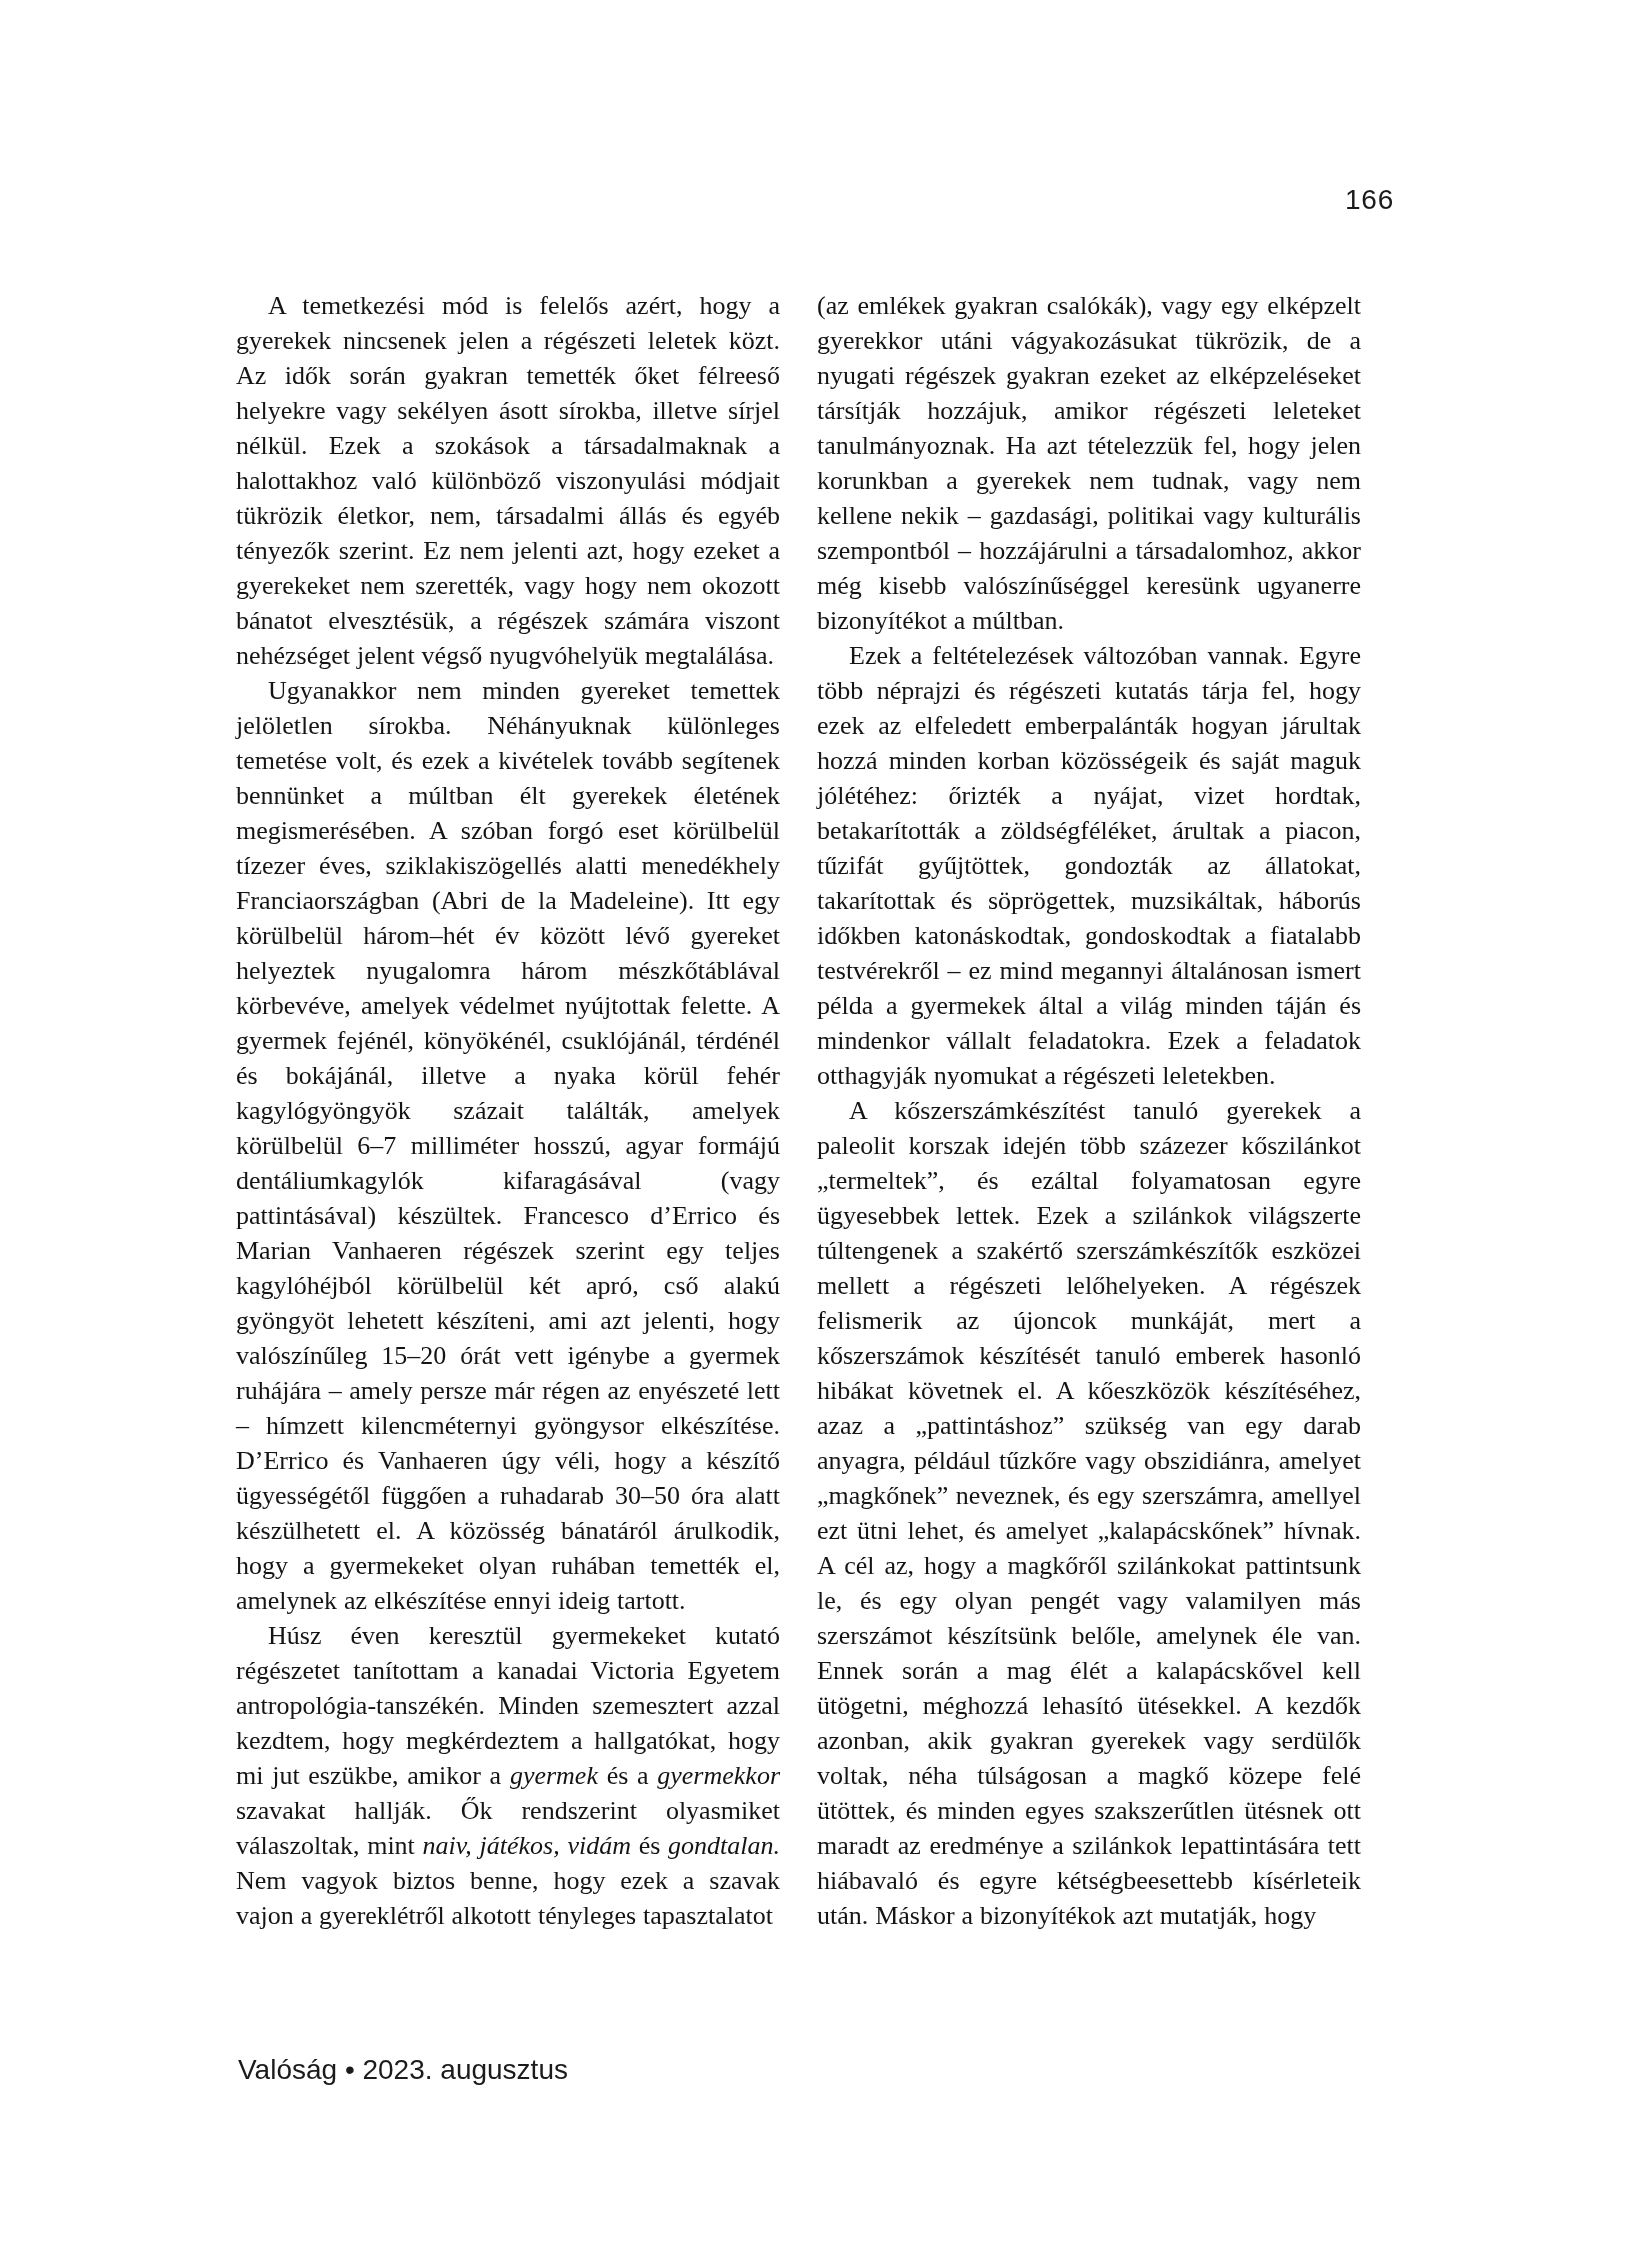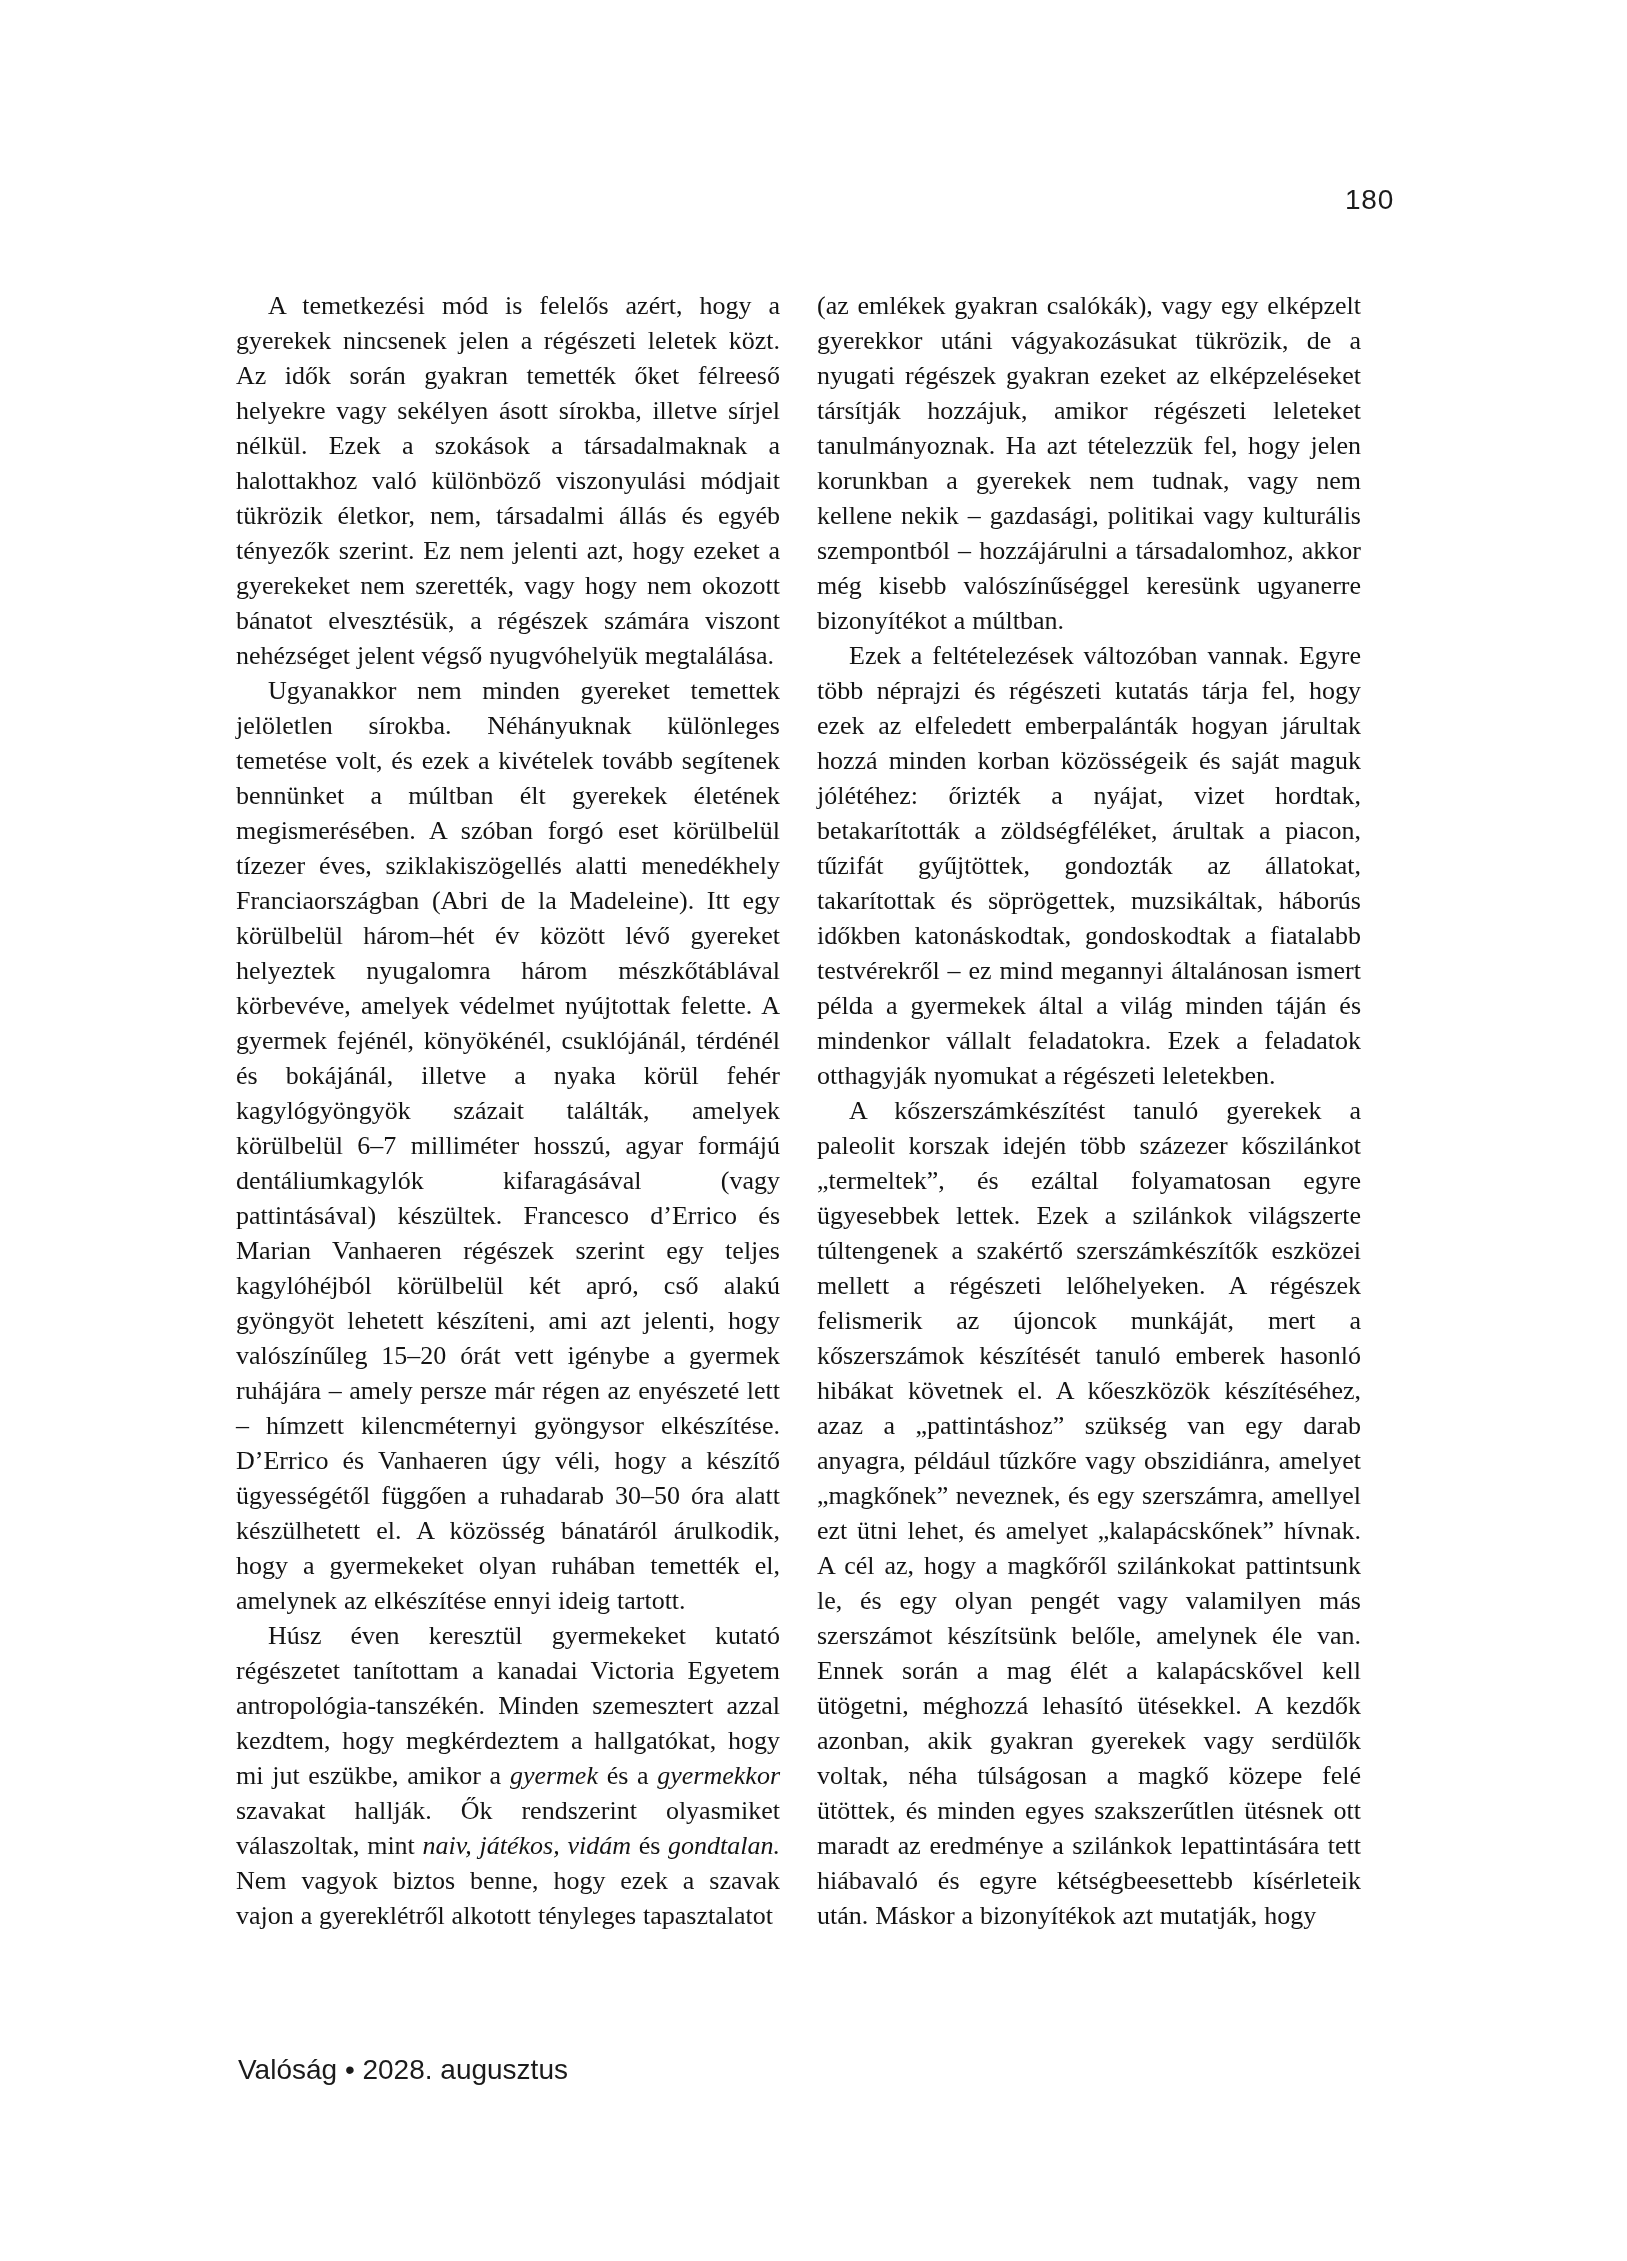--- a/index.html
+++ b/index.html
@@ -62,30 +62,30 @@
     font-family: "Liberation Sans", sans-serif;
     font-size: 28px;
     line-height: 35px;
     color: #1b1b1b;
   }
 </style>
 </head>
 <body>
 
 <div class="page">
-  <div class="page-number">180</div>
+  <div class="page-number">166</div>
 
   <div class="columns">
     <div class="column">
         <p class="para indent"><span>A temetkezési mód is felelős azért, hogy a gyerekek nincsenek jelen a régészeti leletek közt. Az idők során gyakran temették őket félreeső helyekre vagy sekélyen ásott sírokba, illetve sírjel nélkül. Ezek a szokások a társadalmaknak a halottakhoz való különböző viszonyulási módjait tükrözik életkor, nem, társadalmi állás és egyéb tényezők szerint. Ez nem jelenti azt, hogy ezeket a gyerekeket nem szerették, vagy hogy nem okozott bánatot elvesztésük, a régészek számára viszont nehézséget jelent végső nyugvóhelyük megtalálása.</span></p>
         <p class="para indent"><span>Ugyanakkor nem minden gyereket temettek jelöletlen sírokba. Néhányuknak különleges temetése volt, és ezek a kivételek tovább segítenek bennünket a múltban élt gyerekek életének megismerésében. A szóban forgó eset körülbelül tízezer éves, sziklakiszögellés alatti menedékhely Franciaországban (Abri de la Madeleine). Itt egy körülbelül három–hét év között lévő gyereket helyeztek nyugalomra három mészkőtáblával körbevéve, amelyek védelmet nyújtottak felette. A gyermek fejénél, könyökénél, csuklójánál, térdénél és bokájánál, illetve a nyaka körül fehér kagylógyöngyök százait találták, amelyek körülbelül 6–7 milliméter hosszú, agyar formájú dentáliumkagylók kifaragásával (vagy pattintásával) készültek. Francesco d’Errico és Marian Vanhaeren régészek szerint egy teljes kagylóhéjból körülbelül két apró, cső alakú gyöngyöt lehetett készíteni, ami azt jelenti, hogy valószínűleg 15–20 órát vett igénybe a gyermek ruhájára – amely persze már régen az enyészeté lett – hímzett kilencméternyi gyöngysor elkészítése. D’Errico és Vanhaeren úgy véli, hogy a készítő ügyességétől függően a ruhadarab 30–50 óra alatt készülhetett el. A közösség bánatáról árulkodik, hogy a gyermekeket olyan ruhában temették el, amelynek az elkészítése ennyi ideig tartott.</span></p>
         <p class="para indent"><span>Húsz éven keresztül gyermekeket kutató régészetet tanítottam a kanadai Victoria Egyetem antropológia-tanszékén. Minden szemesztert azzal kezdtem, hogy megkérdeztem a hallgatókat, hogy mi jut eszükbe, amikor a </span><i>gyermek</i><span> és a </span><i>gyermekkor</i><span> szavakat hallják. Ők rendszerint olyasmiket válaszoltak, mint </span><i>naiv, játékos, vidám</i><span> és </span><i>gondtalan.</i><span> Nem vagyok biztos benne, hogy ezek a szavak vajon a gyereklétről alkotott tényleges tapasztalatot</span></p>
       </div>
     <div class="column">
         <p class="para"><span>(az emlékek gyakran csalókák), vagy egy elképzelt gyerekkor utáni vágyakozásukat tükrözik, de a nyugati régészek gyakran ezeket az elképzeléseket társítják hozzájuk, amikor régészeti leleteket tanulmányoznak. Ha azt tételezzük fel, hogy jelen korunkban a gyerekek nem tudnak, vagy nem kellene nekik – gazdasági, politikai vagy kulturális szempontból – hozzájárulni a társadalomhoz, akkor még kisebb valószínűséggel keresünk ugyanerre bizonyítékot a múltban.</span></p>
         <p class="para indent"><span>Ezek a feltételezések változóban vannak. Egyre több néprajzi és régészeti kutatás tárja fel, hogy ezek az elfeledett emberpalánták hogyan járultak hozzá minden korban közösségeik és saját maguk jólétéhez: őrizték a nyájat, vizet hordtak, betakarították a zöldségféléket, árultak a piacon, tűzifát gyűjtöttek, gondozták az állatokat, takarítottak és söprögettek, muzsikáltak, háborús időkben katonáskodtak, gondoskodtak a fiatalabb testvérekről – ez mind megannyi általánosan ismert példa a gyermekek által a világ minden táján és mindenkor vállalt feladatokra. Ezek a feladatok otthagyják nyomukat a régészeti leletekben.</span></p>
         <p class="para indent"><span>A kőszerszámkészítést tanuló gyerekek a paleolit korszak idején több százezer kőszilánkot „termeltek”, és ezáltal folyamatosan egyre ügyesebbek lettek. Ezek a szilánkok világszerte túltengenek a szakértő szerszámkészítők eszközei mellett a régészeti lelőhelyeken. A régészek felismerik az újoncok munkáját, mert a kőszerszámok készítését tanuló emberek hasonló hibákat követnek el. A kőeszközök készítéséhez, azaz a „pattintáshoz” szükség van egy darab anyagra, például tűzkőre vagy obszidiánra, amelyet „magkőnek” neveznek, és egy szerszámra, amellyel ezt ütni lehet, és amelyet „kalapácskőnek” hívnak. A cél az, hogy a magkőről szilánkokat pattintsunk le, és egy olyan pengét vagy valamilyen más szerszámot készítsünk belőle, amelynek éle van. Ennek során a mag élét a kalapácskővel kell ütögetni, méghozzá lehasító ütésekkel. A kezdők azonban, akik gyakran gyerekek vagy serdülők voltak, néha túlságosan a magkő közepe felé ütöttek, és minden egyes szakszerűtlen ütésnek ott maradt az eredménye a szilánkok lepattintására tett hiábavaló és egyre kétségbeesettebb kísérleteik után. Máskor a bizonyítékok azt mutatják, hogy</span></p>
       </div>
   </div>
 
-  <div class="footer">Valóság • 2028. augusztus</div>
+  <div class="footer">Valóság • 2023. augusztus</div>
 </div>
 
 
 </body></html>

